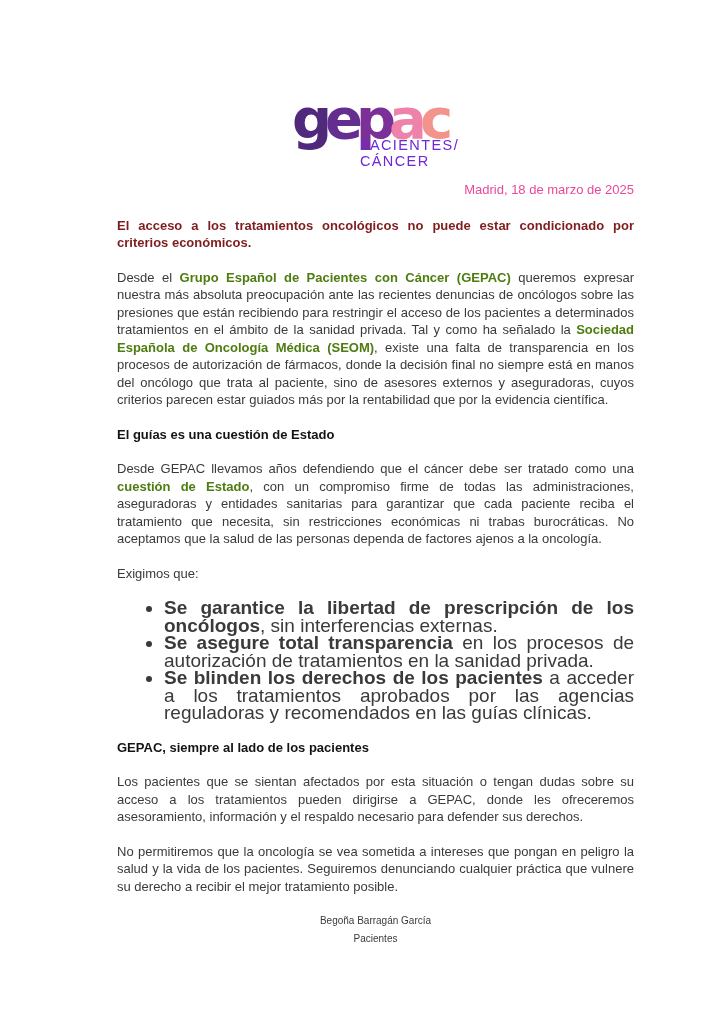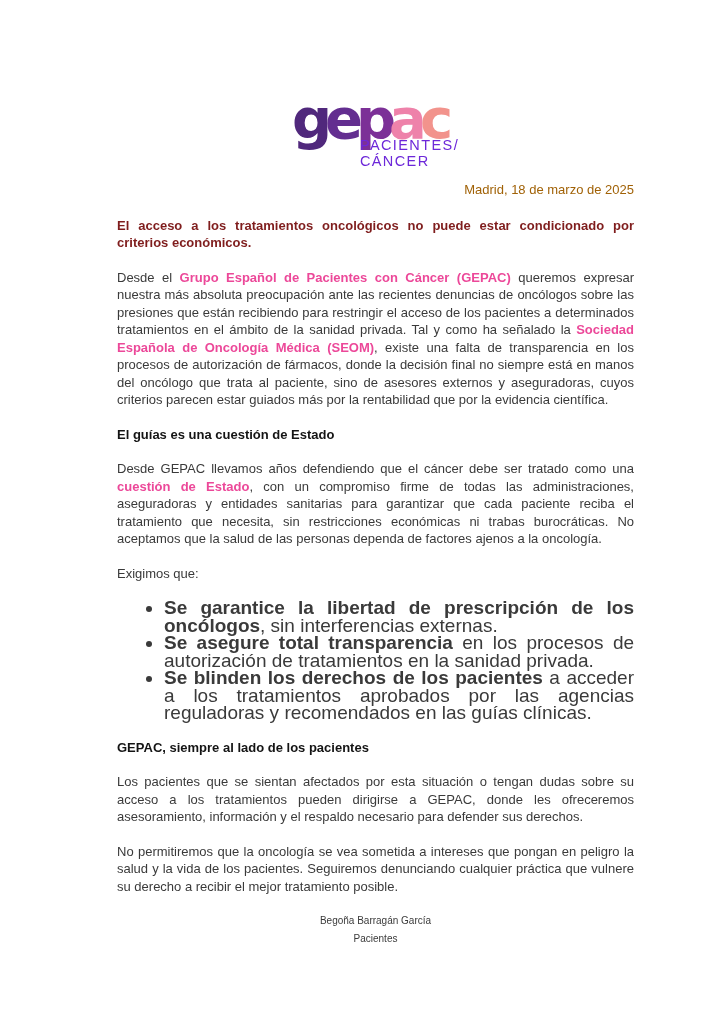--- a/index.html
+++ b/index.html
@@ -29,25 +29,25 @@
   .logo-sub {
     font-family:"Liberation Sans", sans-serif;
     font-size:14.5px;
     letter-spacing:1.4px;
     line-height:1.12;
     margin:-8px 0 0 68px;
     font-weight:400;
   }
 
   
-  .dateline { text-align:right; font-size:13px; color:#a16207; margin-top:12px; }
+  .dateline { text-align:right; font-size:13px; color:#ec4899; margin-top:12px; }
   .block { font-size:13px; line-height:17.5px; margin-bottom:17px; text-align:justify; }
   .headline { margin-top:20px; font-weight:bold; color:#7f1d1d; }
   .subhead { text-align:left; font-weight:bold; color:#141414; }
-  .block strong { color:#ec4899; }
+  .block strong { color:#4d7c0f; }
   .plain { text-align:left; }
   ul.demands { margin:0 0 17px 0; padding-left:47px; list-style:disc outside; }
   ul.demands li { font-size:19px; line-height:17.5px; text-align:justify; }
   .signature { font-size:10px; line-height:17.5px; text-align:center; margin-bottom:10px; }
 </style>
 </head>
 <body>
 
 <div class="page">
   <div class="content">

